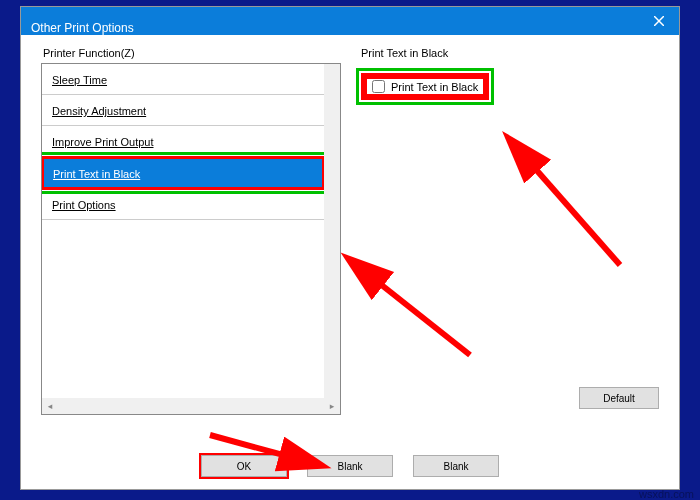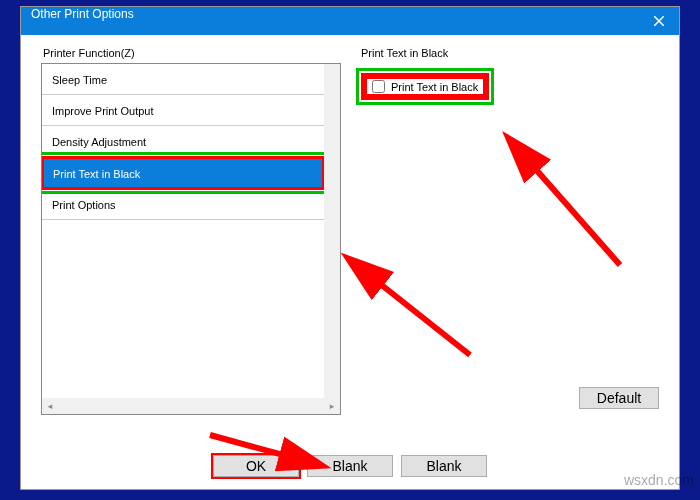--- a/index.html
+++ b/index.html
@@ -2,93 +2,93 @@
 <html><head>
   <meta charset="utf-8">
   <style>
     * { box-sizing: border-box; margin: 0; padding: 0; font-family: "Segoe UI", Tahoma, sans-serif; }
     body { width: 700px; height: 500px; background: #0a1a8a; overflow: hidden; position: relative; }
     .dialog {
       position: absolute; left: 20px; top: 6px; width: 660px; height: 484px;
       background: #fff; border: 1px solid #999;
     }
     .titlebar {
-      height: 28px; background: #0b7dda; color: #fff; display: flex; align-items: flex-start;
+      height: 28px; background: #0b7dda; color: #fff; display: flex; align-items: flex-end;
       justify-content: space-between; padding: 0 0 0 10px;
     }
     .titlebar .title { font-size: 12px; }
     .close-btn {
       width: 40px; height: 28px; display: flex; align-items: center; justify-content: center;
       color: #fff; font-size: 14px; cursor: default;
     }
     .close-btn svg { width: 10px; height: 10px; stroke: #fff; stroke-width: 1.5; }
     .left-label { position: absolute; left: 22px; top: 40px; font-size: 11px; color: #000; }
     .listbox {
       position: absolute; left: 20px; top: 56px; width: 300px; height: 352px;
       border: 1px solid #888; background: #fff; overflow: hidden;
     }
     .list-scroll { position: absolute; right: 0; top: 0; width: 16px; height: calc(100% - 16px); background: #f0f0f0; }
     .list-hscroll { position: absolute; left: 0; right: 0; bottom: 0; height: 16px; background: #f0f0f0; }
     .hscroll-arrow { width: 16px; height: 16px; color:#888; font-size:9px; display:flex; align-items:center; justify-content:center; }
     .list-items { position: absolute; left: 0; top: 0; right: 16px; bottom: 16px; }
     .li-item {
       padding: 10px 10px 8px 10px; font-size: 11px; color: #000;
-      border-bottom: 1px solid #ccc; cursor: default;
+      border-bottom: 1px solid #ccc; cursor: default; text-decoration: underline;
     }
     .li-item.selected {
       background: #0b7dda; color: #fff; border: 1px dotted #fff;
       outline: 1px dotted #cde;
     }
     .right-panel { position: absolute; left: 340px; top: 40px; right: 20px; height: 380px; }
     .group-label { font-size: 11px; margin-bottom: 10px; }
     .checkbox-row {
       display: inline-flex; align-items: center; gap: 6px; font-size: 11px;
       padding: 4px 8px; margin-top: 4px;
     }
     .checkbox-row input { width: 13px; height: 13px; }
     .default-btn-wrap { position: absolute; right: 0; bottom: 18px; }
     .btn {
-      min-width: 80px; height: 22px; font-size: 14px; background: #e1e1e1;
+      min-width: 80px; height: 22px; font-size: 10px; background: #e1e1e1;
       border: 1px solid #adadad; padding: 0 12px; cursor: default;
     }
     .footer {
       position: absolute; left: 0; right: 0; bottom: 8px; height: 30px;
-      display: flex; justify-content: center; gap: 8px; align-items: center;
+      display: flex; justify-content: center; gap: 20px; align-items: center;
     }
     .footer .btn { min-width: 86px; }
     
     .hl-green { outline: 3px solid #00c000; }
     .hl-red { box-shadow: 0 0 0 3px #ff0000 inset; }
     .li-item.hl-red { box-shadow: none; outline: 3px solid #ff0000; outline-offset: -2px; }
     .li-wrap-green { outline: 3px solid #00c000; outline-offset: 2px; }
     
     .arrows { position: absolute; left: 0; top: 0; width: 700px; height: 500px; pointer-events: none; }
-    .watermark { position: absolute; right: 6px; bottom: 12px; font-size: 14px; color: rgba(0,0,0,0.35); }
+    .watermark { position: absolute; right: 6px; bottom: 0; font-size: 11px; color: rgba(0,0,0,0.35); }
   </style>
 </head>
 <body>
 
 <div class="dialog">
   <div class="titlebar">
     <span class="title">Other Print Options</span>
     <div class="close-btn">
       <svg viewBox="0 0 10 10">
           <line x1="0" y1="0" x2="10" y2="10"></line>
           <line x1="10" y1="0" x2="0" y2="10"></line>
         </svg>
     </div>
   </div>
 
   <div class="left-label">Printer Function(Z)</div>
 
   <div class="listbox">
     <div class="list-items">
       <div class="li-item">Sleep Time</div>
+      <div class="li-item">Density Adjustment</div>
       <div class="li-item">Improve Print Output</div>
-      <div class="li-item">Density Adjustment</div>
       <div class="li-wrap-green">
         <div class="li-item selected hl-red">Print Text in Black</div>
       </div>
       <div class="li-item">Print Options</div>
     </div>
     <div class="list-scroll"></div>
     <div class="list-hscroll">
       <div style="display:flex; justify-content:space-between; height:100%;">
         <div class="hscroll-arrow">◂</div>
         <div class="hscroll-arrow">▸</div>

